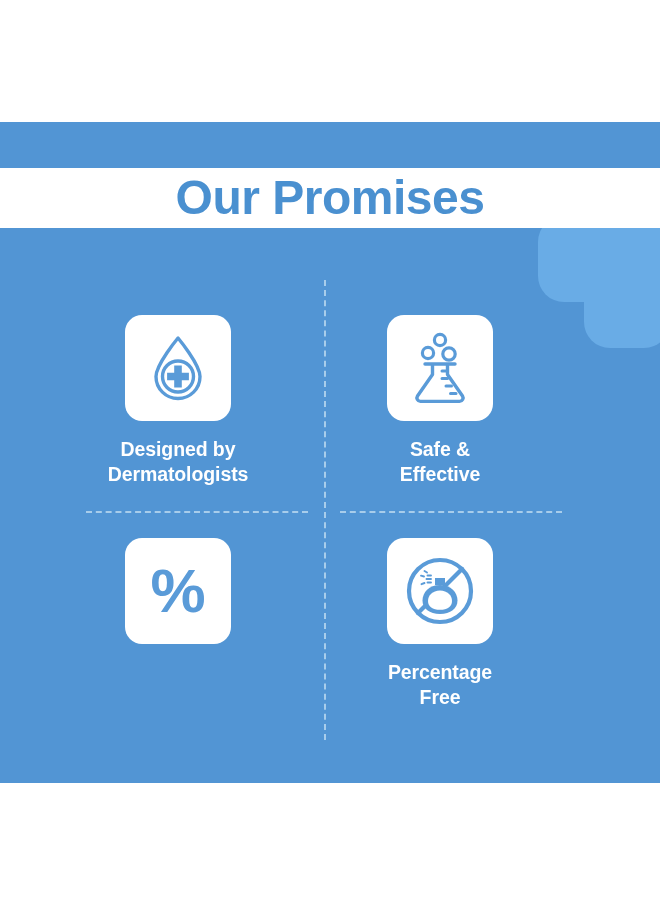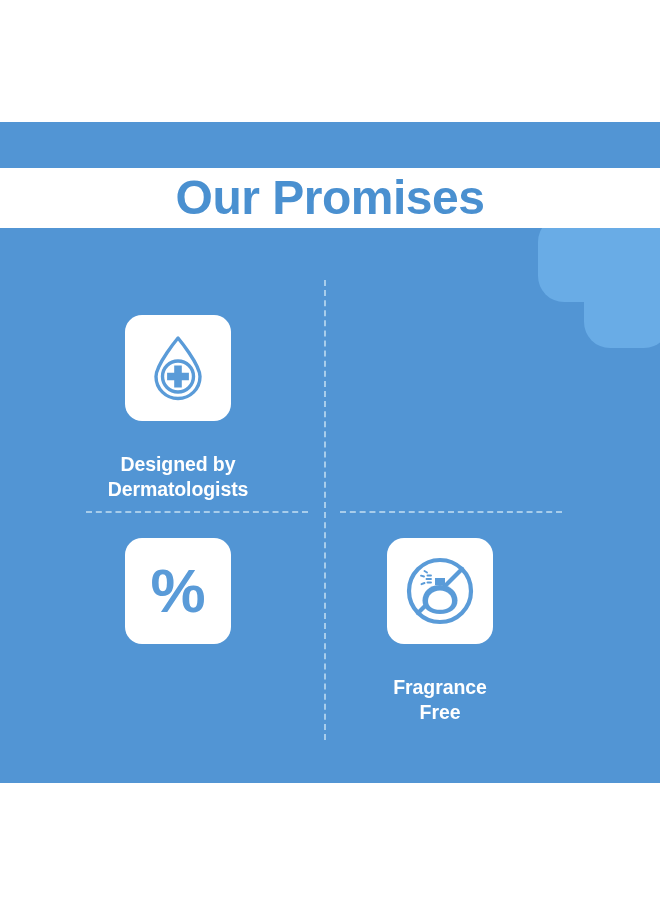--- a/index.html
+++ b/index.html
@@ -146,21 +146,21 @@
   .icon-card svg { display: block; }
   .icon-card .pct {
     color: #5A9BD8;
     font-size: 62px;
     font-weight: bold;
     line-height: 1;
     font-family: "Liberation Sans", sans-serif;
   }
 
   .cell-label {
-    margin-top: 31px;
+    margin-top: 16px;
     color: #ffffff;
     font-size: 19.5px;
     font-weight: bold;
     line-height: 1.28;
     text-align: center;
     white-space: pre-line;
     letter-spacing: -0.1px;
   }
 </style>
 </head>
@@ -192,37 +192,51 @@
           <svg width="74" height="74" viewBox="0 0 74 74">
             <path d="M37 7 C37 7 15 33.5 15 45.5 C15 57.9 24.85 67.5 37 67.5 C49.15 67.5 59 57.9 59 45.5 C59 33.5 37 7 37 7 Z" fill="none" stroke="#5A9BD8" stroke-width="3.4" stroke-linejoin="round"></path>
             <circle cx="37" cy="45.5" r="15.5" fill="none" stroke="#5A9BD8" stroke-width="3.4"></circle>
             <path d="M33.2 34.6 h7.6 v7.1 h7.1 v7.6 h-7.1 v7.1 h-7.6 v-7.1 h-7.1 v-7.6 h7.1 Z" fill="#5A9BD8"></path>
           </svg>
         </div>
         <div class="cell-label">Designed by
 Dermatologists</div>
       </div>
 
+      <div class="cell c-tr">
+        <div class="icon-card">
+          <svg width="70" height="74" viewBox="0 0 70 74">
+            <circle cx="35" cy="9" r="5.6" fill="none" stroke="#5A9BD8" stroke-width="3.2"></circle>
+            <circle cx="23" cy="22" r="5.6" fill="none" stroke="#5A9BD8" stroke-width="3.2"></circle>
+            <circle cx="44" cy="23" r="6.2" fill="none" stroke="#5A9BD8" stroke-width="3.2"></circle>
+            <path d="M20 33 h30" stroke="#5A9BD8" stroke-width="3.4" stroke-linecap="round"></path>
+            <path d="M27.5 33 v10.5 L12.5 65 a3.5 3.5 0 0 0 2.9 5.4 h39.2 a3.5 3.5 0 0 0 2.9 -5.4 L42.5 43.5 V33" fill="none" stroke="#5A9BD8" stroke-width="3.4" stroke-linejoin="round"></path>
+            <path d="M42.5 40 h-5.5 M42.5 47.5 h-5.5 M46.5 55 h-5.5 M51 62.5 h-5.5" stroke="#5A9BD8" stroke-width="3" stroke-linecap="round"></path>
+          </svg>
+        </div>
+        <div class="cell-label">Safe &amp;
+Effective</div>
+      </div>
 
       <div class="cell c-bl">
         <div class="icon-card">
           <span class="pct">%</span>
         </div>
       </div>
 
       <div class="cell c-br">
         <div class="icon-card">
           <svg width="76" height="76" viewBox="0 0 76 76">
             <circle cx="38" cy="38" r="31" fill="none" stroke="#5A9BD8" stroke-width="4.2"></circle>
             <line x1="16" y1="60" x2="60" y2="16" stroke="#5A9BD8" stroke-width="4.2" stroke-linecap="round"></line>
             <path d="M33 25 h10 v7 h-10 Z" fill="#5A9BD8"></path>
             <path d="M38 32 c11 0 17.5 7.5 17.5 15.5 C55.5 55.5 48.5 61 38 61 C27.5 61 20.5 55.5 20.5 47.5 C20.5 39.5 27 32 38 32 Z" fill="#5A9BD8"></path>
             <path d="M38 37.5 c7.5 0 12 5.2 12 10.5 c0 5.4 -4.6 8.8 -12 8.8 c-7.4 0 -12 -3.4 -12 -8.8 c0 -5.3 4.5 -10.5 12 -10.5 Z" fill="#ffffff"></path>
             <path d="M29 22.5 h-3.5 M29 26 h-4.5 M29 29.5 h-3.5 M25 19.5 l-2.5 -1.5 M22 23.5 l-3 -0.8 M22.5 30 l-3 1.2" stroke="#5A9BD8" stroke-width="1.9" stroke-linecap="round"></path>
           </svg>
         </div>
-        <div class="cell-label">Fragrance
+        <div class="cell-label">Percentage
 Free</div>
       </div>
 
     </div>
   </div>
 </div>
 
 </body></html>

